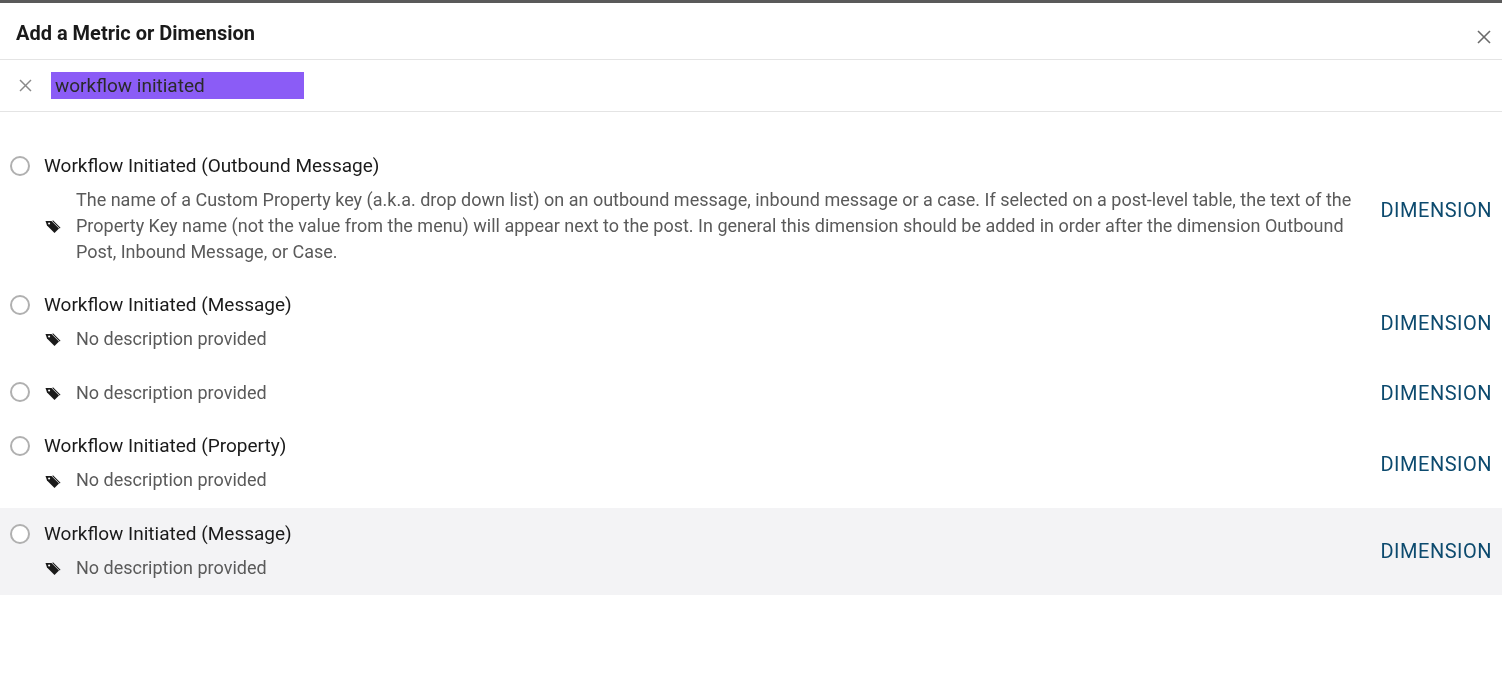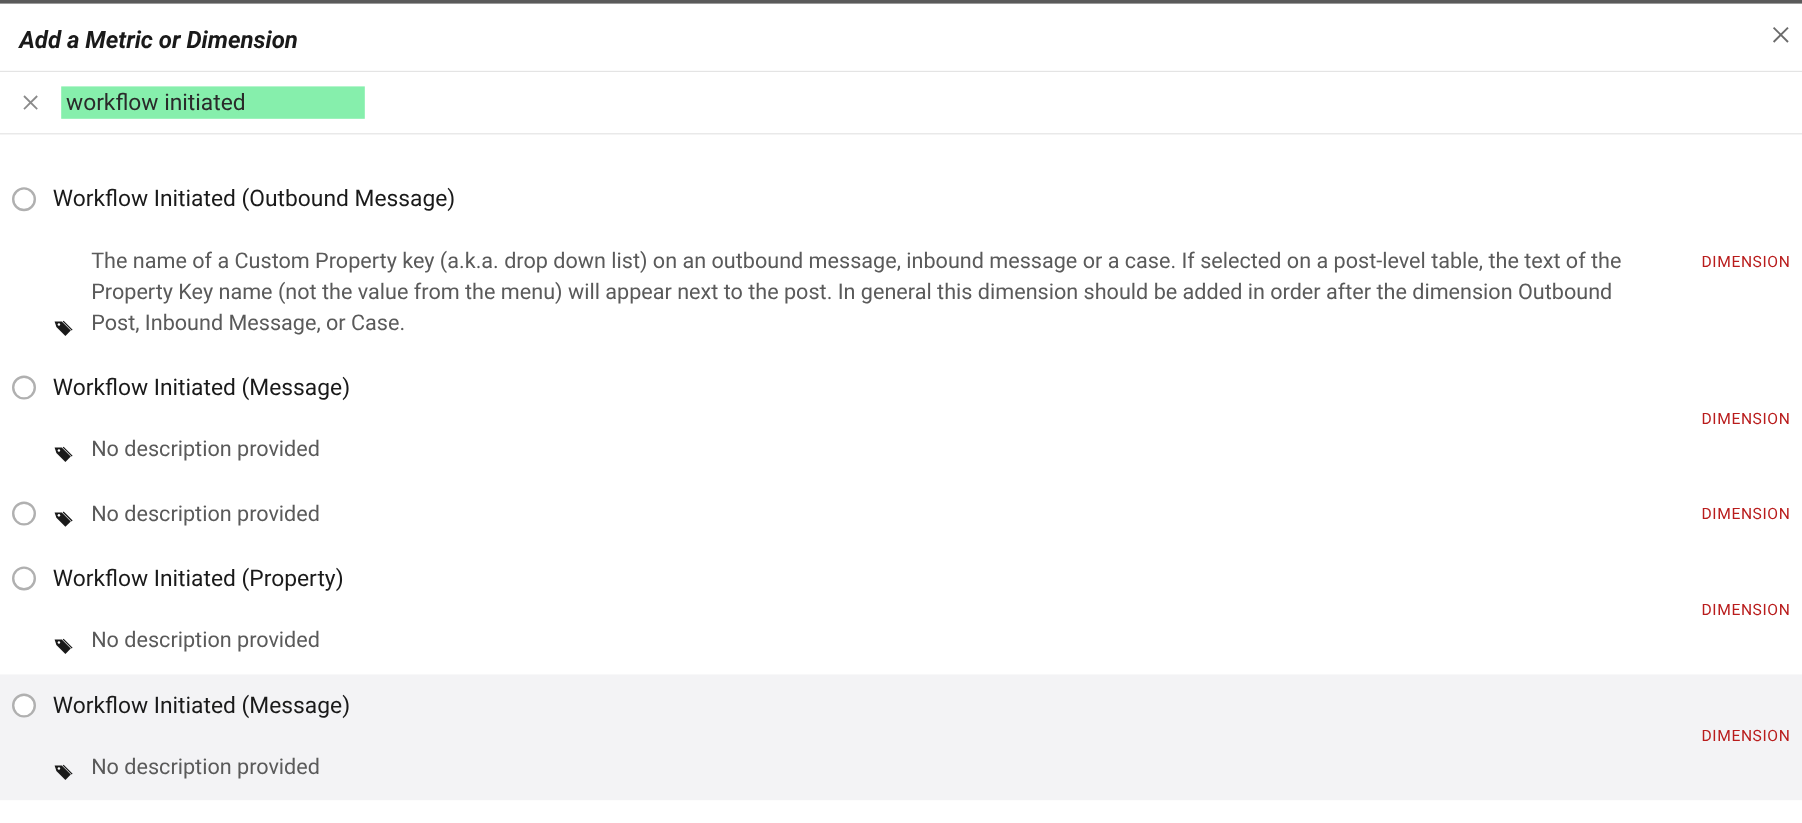--- a/index.html
+++ b/index.html
@@ -12,25 +12,24 @@
       background: #fff;
       color: #1a1a1a;
       width: 1502px;
     }
     .top-border {
       height: 3px;
       background: #5a5a5a;
     }
     .header {
       display: flex;
-      align-items: flex-start;
+      align-items: flex-end;
       justify-content: space-between;
       padding: 18px 16px 14px 16px;
       border-bottom: 1px solid #e4e4e4;
-      font-style: italic;
     }
     .header-title {
       font-size: 20px;
       font-weight: 700;
       color: #1a1a1a;
     }
     .close-btn {
       color: #6b6b6b;
       cursor: pointer;
       display: flex;
@@ -62,21 +61,21 @@
     }
     .clear-search svg {
       width: 13px;
       height: 13px;
     }
     .search-input {
       border: none;
       outline: none;
       font-size: 19px;
       color: #2a2a2a;
-      background: #86efac;
+      background: #8b5cf6;
       padding: 2px 4px;
       font-family: inherit;
     }
     .results {
       padding-top: 28px;
     }
     .result-item {
       padding: 14px 10px 14px 10px;
       display: flex;
       align-items: flex-start;
@@ -93,31 +92,31 @@
       border-radius: 50%;
       flex-shrink: 0;
       margin-top: 2px;
       cursor: pointer;
       background: #fff;
     }
     .result-main {
       flex: 1;
       display: flex;
       flex-direction: column;
-      gap: 28px;
+      gap: 10px;
       padding-right: 120px;
     }
     .result-title {
       font-size: 19px;
       color: #1a1a1a;
       font-weight: 400;
     }
     .result-desc-row {
       display: flex;
-      align-items: flex-end;
+      align-items: center;
       gap: 14px;
     }
     .tag-icon {
       flex-shrink: 0;
       display: flex;
       width: 18px;
       height: 18px;
       margin-top: 2px;
     }
     .tag-icon svg {
@@ -127,23 +126,23 @@
     .result-desc {
       font-size: 18px;
       color: #5a5a5a;
       line-height: 1.45;
     }
     .type-label {
       position: absolute;
       right: 10px;
       top: 50%;
       transform: translateY(-50%);
-      font-size: 13px;
+      font-size: 20px;
       letter-spacing: 0.5px;
-      color: #b91c1c;
+      color: #0c4a6e;
       font-weight: 400;
     }
   </style>
 </head>
 <body>
 
 <div class="top-border"></div>
 
 <div class="header">
   <div class="header-title">Add a Metric or Dimension</div>

